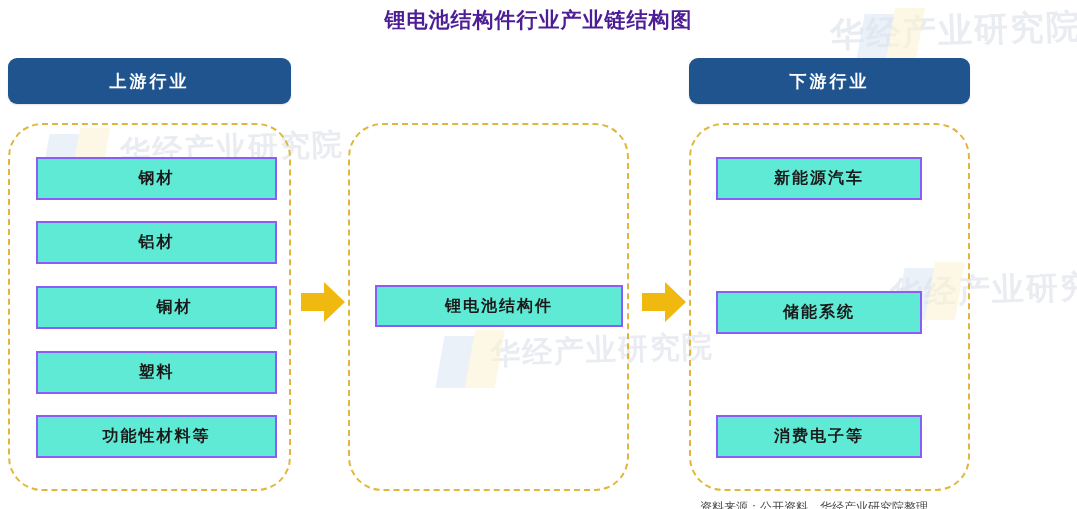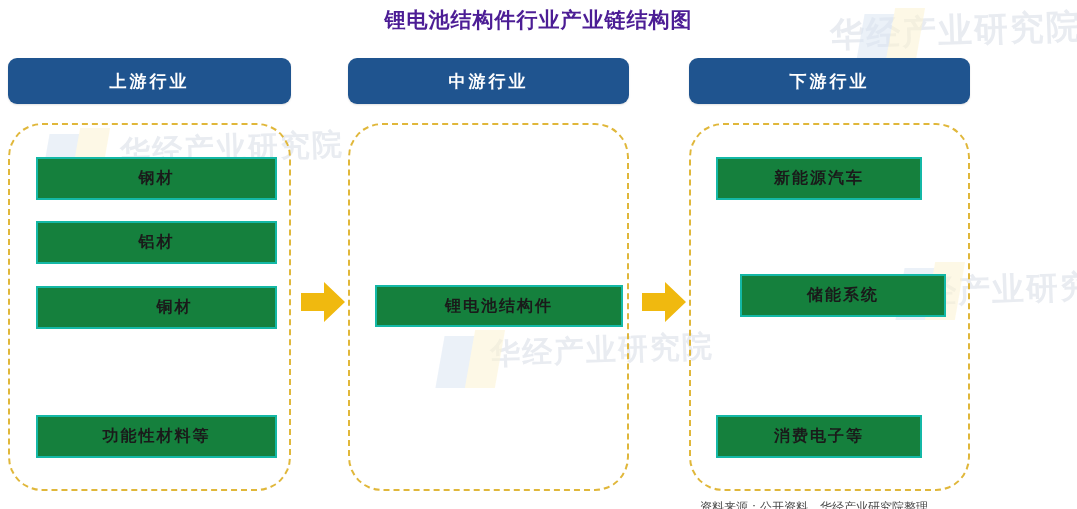--- a/index.html
+++ b/index.html
@@ -91,22 +91,22 @@
     border-radius: 34px;
     box-sizing: border-box;
   }
   #zone-up   { left: 8px;   width: 283px; }
   #zone-mid  { left: 348px; width: 281px; }
   #zone-down { left: 689px; width: 281px; }
 
   
   .box {
     position: absolute;
-    border: 2px solid #14b8a6;
-    background: #15803d;
+    border: 2px solid #8b5cf6;
+    background: #5eead4;
     box-sizing: border-box;
     display: flex;
     align-items: center;
     justify-content: center;
     font-size: 16px;
     font-weight: 700;
     color: #1a1a1a;
     letter-spacing: 2px;
   }
   
@@ -118,21 +118,21 @@
   #up-4 { top: 290px; }
 
   
   #zone-mid .box {
     left: 25px; width: 248px; height: 42px; top: 160px;
   }
 
   
   #zone-down .box { left: 25px; width: 206px; height: 43px; }
   #dn-0 { top: 32px; }
-  #dn-1 { top: 149px; margin-left: 24px; }
+  #dn-1 { top: 166px; }
   #dn-2 { top: 290px; }
 
   
   .arrow {
     position: absolute;
     top: 280px;
     width: 46px;
     height: 44px;
     color: #f0b90f;
   }
@@ -172,27 +172,27 @@
       <div class="b2"></div>
   </div>
   <div class="wm-logo" style="left:900px; top:262px; width:66px; height:62px;">
     <div class="b1"></div>
       <div class="b2"></div>
   </div>
 
   <div id="title">锂电池结构件行业产业链结构图</div>
 
   <div class="hdr" id="hdr-up">上游行业</div>
-  <div class="hdr" id="hdr-mid">中游行业</div>
   <div class="hdr" id="hdr-down">下游行业</div>
 
   <div class="zone" id="zone-up">
     <div class="box" id="up-0">钢材</div>
     <div class="box" id="up-1">铝材</div>
     <div class="box" id="up-2">铜材</div>
+    <div class="box" id="up-3">塑料</div>
     <div class="box" id="up-4">功能性材料等</div>
   </div>
 
   <div class="zone" id="zone-mid">
     <div class="box" id="mid-0">锂电池结构件</div>
   </div>
 
   <div class="zone" id="zone-down">
     <div class="box" id="dn-0">新能源汽车</div>
     <div class="box" id="dn-1">储能系统</div>

